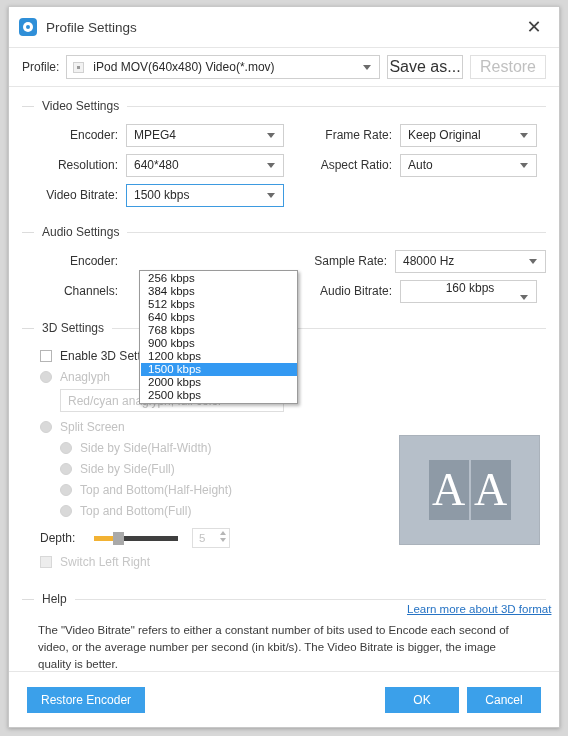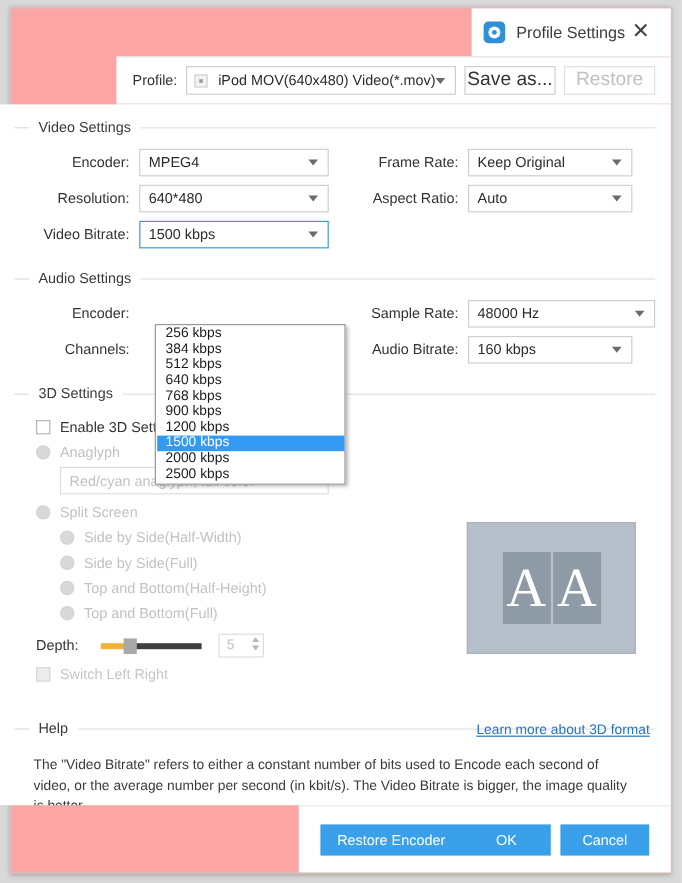--- a/index.html
+++ b/index.html
@@ -8,24 +8,24 @@
     background: #d8d8d8;
     font-family: "Liberation Sans", sans-serif;
     font-size: 12px;
     color: #333;
     overflow: hidden;
   }
   .window {
     position: absolute;
     left: 8px; top: 6px;
     width: 552px; height: 722px;
-    background: #fca5a5;
+    background: #b91c1c;
     border: 1px solid #c8c8c8;
     box-shadow: 0 1px 4px rgba(0,0,0,0.25);
-    display: flex; flex-direction: column; align-items: flex-end;
+    display: flex; flex-direction: column;
   }
 
   
   .titlebar {
     height: 40px; flex: 0 0 40px;
     display: flex; align-items: center;
     padding: 0 12px 0 10px;
     background: #fff;
   }
   .app-icon {
@@ -312,21 +312,21 @@
       </div>
     </div>
 
     <div class="field-row lrow" style="margin-top:2px;">
       <span class="fl">Channels:</span>
       <div class="combo" style="visibility:hidden;">
         <span></span>
         <span class="caret"></span>
       </div>
       <span class="fl" style="width:92px;margin-left:24px;">Audio Bitrate:</span>
-      <div class="combo" style="width:137px;">
+      <div class="combo" style="width:137px;flex-direction:column;">
         <span>160 kbps</span>
         <span class="caret"></span>
       </div>
     </div>
 
     <div class="group-head" style="margin-top:12px;">
       <span class="dash"></span>
       <span class="gtitle">3D Settings</span>
       <span class="line"></span>
     </div>
@@ -390,21 +390,21 @@
       <span class="chkbox dim"></span>
       <span class="chk-label dim">Switch Left Right</span>
     </div>
 
     <div class="preview">
       <span class="half">A</span>
       <span class="half">A</span>
     </div>
     <a class="learn-link">Learn more about 3D format</a>
 
-    <div class="group-head" style="margin-top:24px;">
+    <div class="group-head" style="margin-top:16px;">
       <span class="dash"></span>
       <span class="gtitle">Help</span>
       <span class="line"></span>
     </div>
     <div class="help-text">The "Video Bitrate" refers to either a constant number of bits used to Encode each second of video, or the average number per second (in kbit/s). The Video Bitrate is bigger, the image quality is better.</div>
 
     <div class="dropdown">
       <div class="dd-item">256 kbps</div>
       <div class="dd-item">384 kbps</div>
       <div class="dd-item">512 kbps</div>

